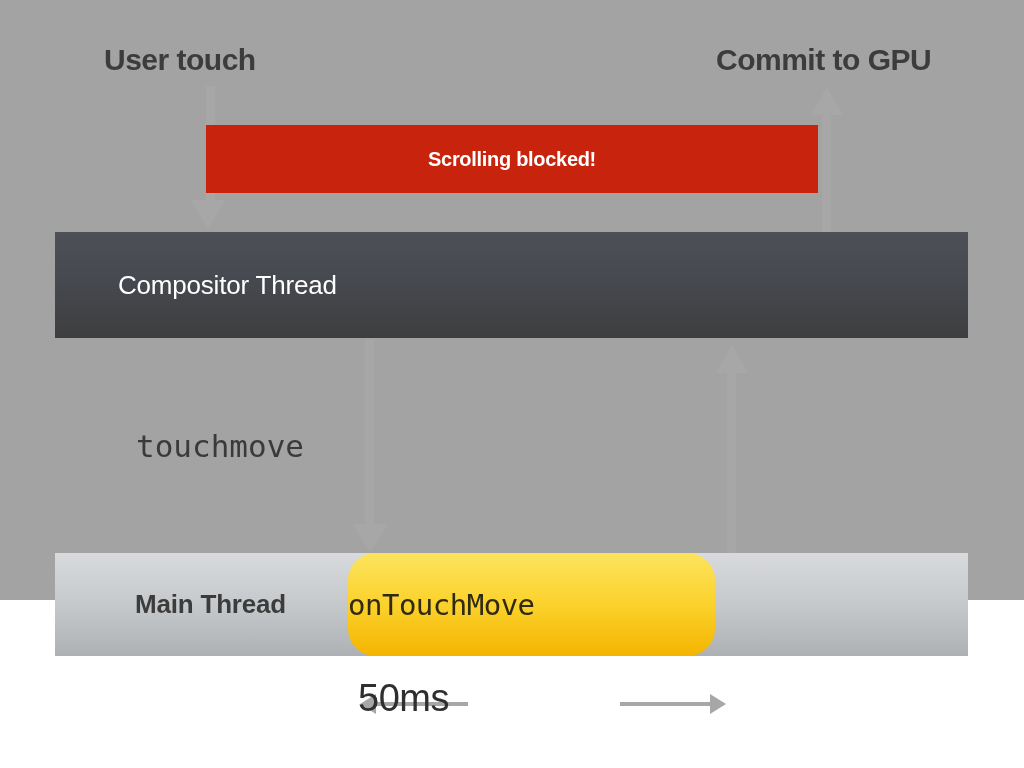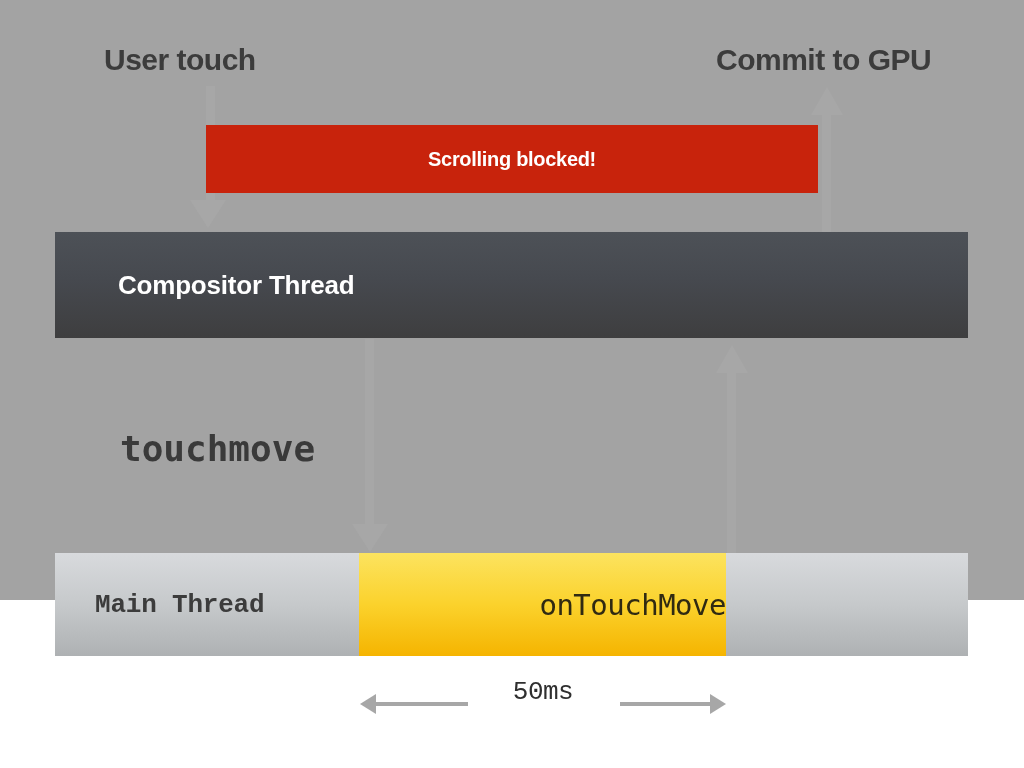--- a/index.html
+++ b/index.html
@@ -100,70 +100,70 @@
     left: 55px;
     top: 232px;
     width: 913px;
     height: 106px;
     background: linear-gradient(to bottom, #4d5157 0%, #46494f 45%, #3e3e3f 100%);
     display: flex;
     align-items: center;
   }
   #bar-compositor-thread .bar-text {
     color: #ffffff;
-    font-weight: bold;
+    font-weight: normal;
     font-size: 26px;
     letter-spacing: -0.2px;
     margin-left: 63px;
     font-family: "Liberation Sans", sans-serif;
   }
 
   
   #caption-touchmove {
     position: absolute;
-    left: 120px;
+    left: 136px;
     top: 428px;
     font-family: "DejaVu Sans Mono", "Liberation Mono", monospace;
-    font-size: 36px;
+    font-size: 31px;
     color: #3a3a3a;
     white-space: nowrap;
-    font-weight: bold;
   }
 
   
   #bar-main-thread {
     position: absolute;
     left: 55px;
     top: 553px;
     width: 913px;
     height: 103px;
     background: linear-gradient(to bottom, #d8dadd 0%, #c6c9cb 50%, #aeb1b3 100%);
     display: flex;
     align-items: center;
   }
   #bar-main-thread .bar-text {
     color: #3c3c3c;
     font-weight: bold;
     font-size: 26px;
     letter-spacing: -0.2px;
-    margin-left: 40px;
-    font-family: Liberation Mono, monospace;
+    margin-left: 80px;
+    font-family: Liberation Sans, sans-serif;
   }
 
   
   #block-ontouchmove {
     position: absolute;
-    left: 359px;
+    left: 348px;
     top: 553px;
     width: 367px;
     height: 103px;
     background: linear-gradient(to bottom, #fce35f 0%, #fbd22c 50%, #f5b400 100%);
     display: flex;
     align-items: center;
-    justify-content: flex-end;
+    justify-content: flex-start;
+    border-radius: 27px;
   }
   #block-ontouchmove .block-text {
     color: #302a12;
     font-size: 29px;
     font-family: "DejaVu Sans Mono", "Liberation Mono", monospace;
     letter-spacing: -0.5px;
   }
 
   
   #measure-50ms {
@@ -197,24 +197,24 @@
     left: 352px;
     border-top: 10px solid transparent;
     border-bottom: 10px solid transparent;
     border-left: 16px solid #a7a7a7;
   }
   #measure-label {
     position: absolute;
     left: 0;
     top: -1px;
     width: 370px;
-    text-align: center;
-    font-size: 26px;
+    text-align: left;
+    font-size: 38px;
     color: #2f2f2f;
-    font-family: Liberation Mono, monospace;
+    font-family: Liberation Sans, sans-serif;
     letter-spacing: -0.5px;
   }
 </style>
 </head>
 <body>
 
 <div id="stage">
 
   <div class="annot-label" id="label-user-touch">User touch</div>
 

